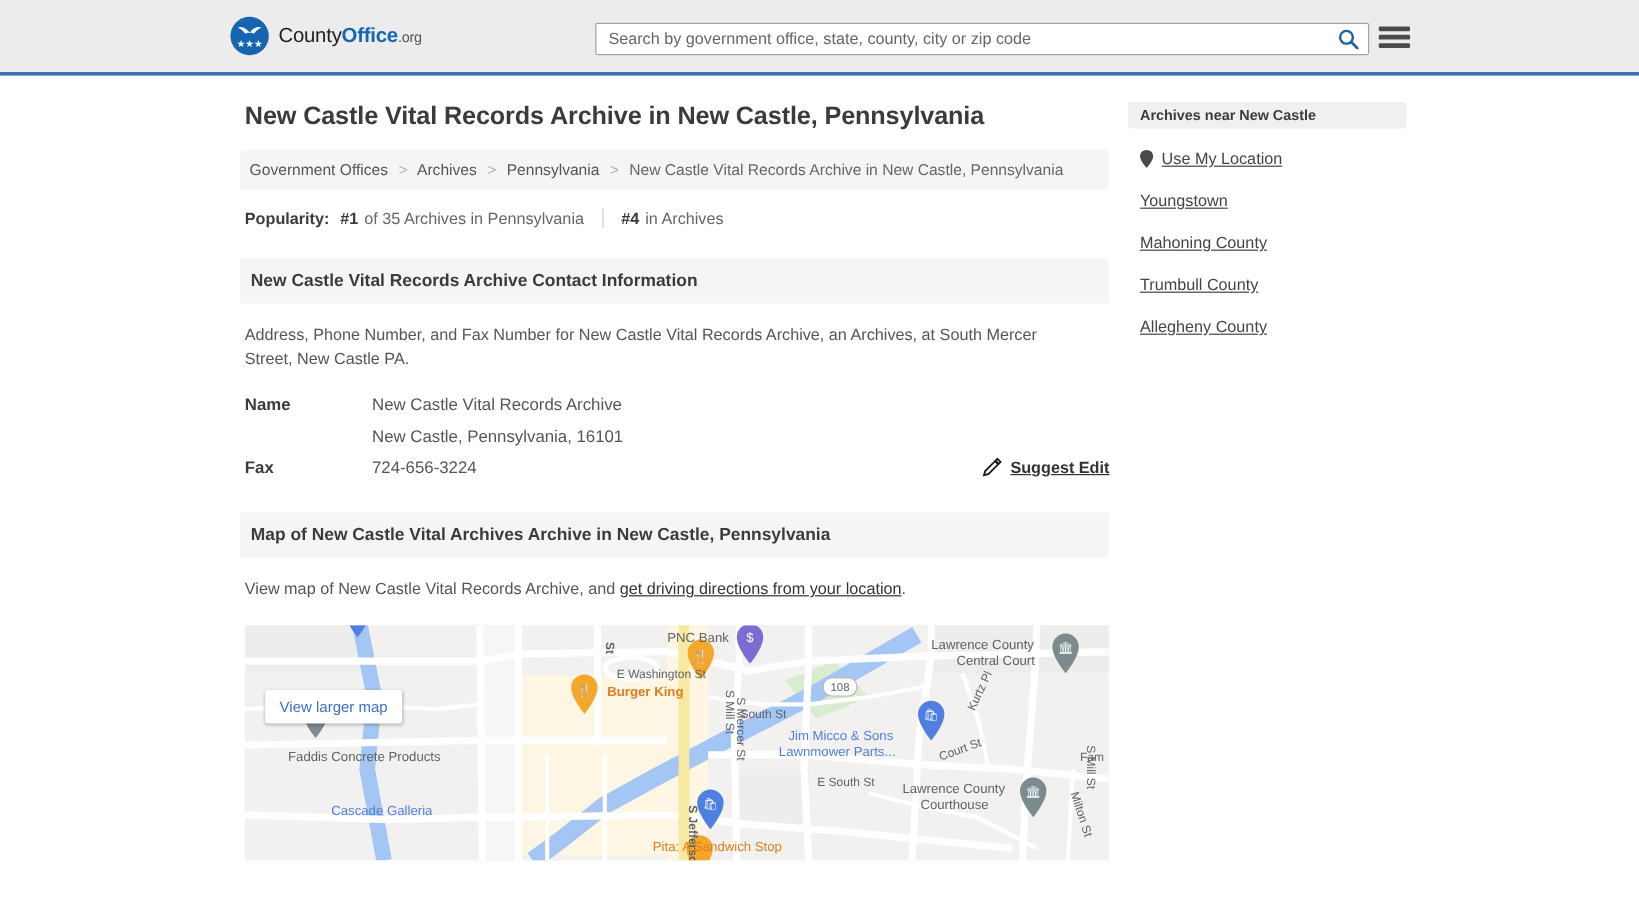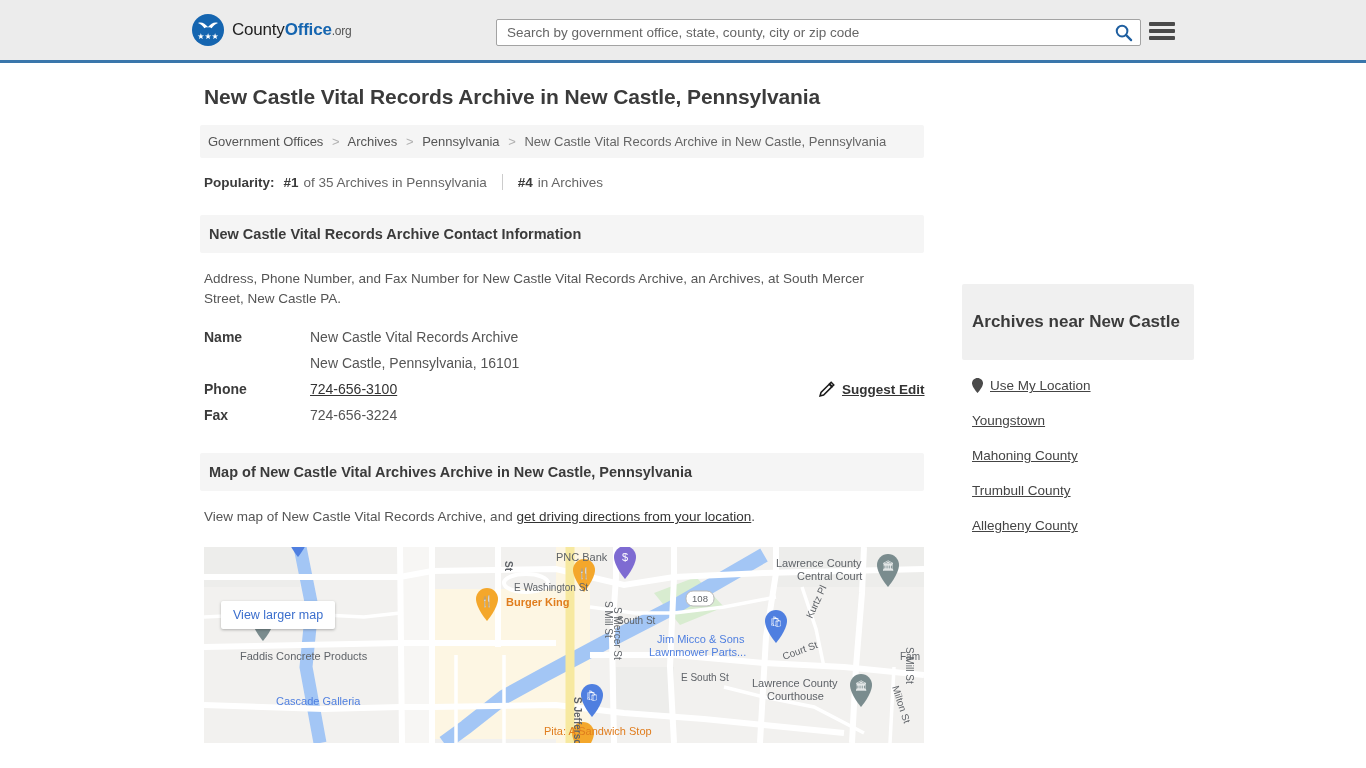--- a/index.html
+++ b/index.html
@@ -115,22 +115,21 @@
   .page {
     width: 1366px;
     padding: 0;
     position: relative;
   }
   .content-row {
     display: flex;
     padding-left: 200px;
     padding-right: 180px;
     padding-top: 22px;
-    gap: 38px;
-    align-items: center;
+    gap: 16px;
   }
   .main-col { width: 724px; flex: 0 0 724px; }
   .side-col { width: 232px; flex: 0 0 232px; }
 
   h1.page-title {
     font-size: 21px;
     font-weight: bold;
     color: #3b3b3b;
     margin: 0 0 16px 4px;
     letter-spacing: -0.1px;
@@ -249,22 +248,22 @@
     cursor: pointer;
     z-index: 5;
     white-space: nowrap;
     margin-top: 39px;
   }
 
   
   .side-head {
     background: #f0f0f0;
     border-radius: 2px;
-    padding: 28px 10px;
-    font-size: 17px;
+    padding: 4px 10px;
+    font-size: 12px;
     font-weight: bold;
     color: #3b3b3b;
   }
   .side-list { margin-top: 8px; }
   .side-item {
     display: flex;
     align-items: center;
     gap: 7px;
     padding: 10px 10px;
     font-size: 13.5px;
@@ -339,24 +338,20 @@
 
       <table class="contact-table">
         <tbody>
             <tr>
           <td class="k">Name</td>
           <td class="v">New Castle Vital Records Archive</td>
         </tr>
         <tr>
           <td class="k"></td>
           <td class="v">New Castle, Pennsylvania, 16101</td>
-        </tr>
-        <tr>
-          <td class="k">Phone</td>
-          <td class="v"><a href="#">724-656-3100</a></td>
         </tr>
         <tr>
           <td class="k">Fax</td>
           <td class="v">724-656-3224</td>
         </tr>
       </tbody>
         </table>
 
       <a class="suggest-edit" href="#" style="position:absolute; left:818px; top:318px;">
         <svg width="17" height="17" viewBox="0 0 17 17" aria-hidden="true">

